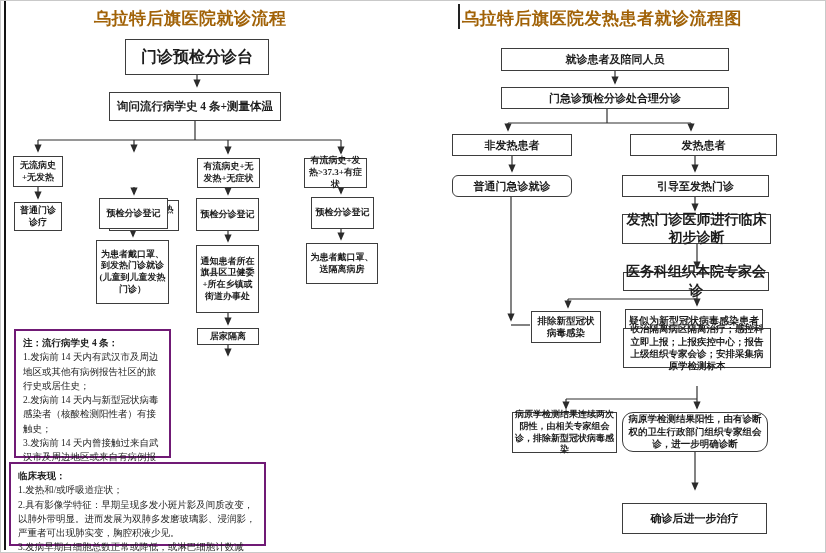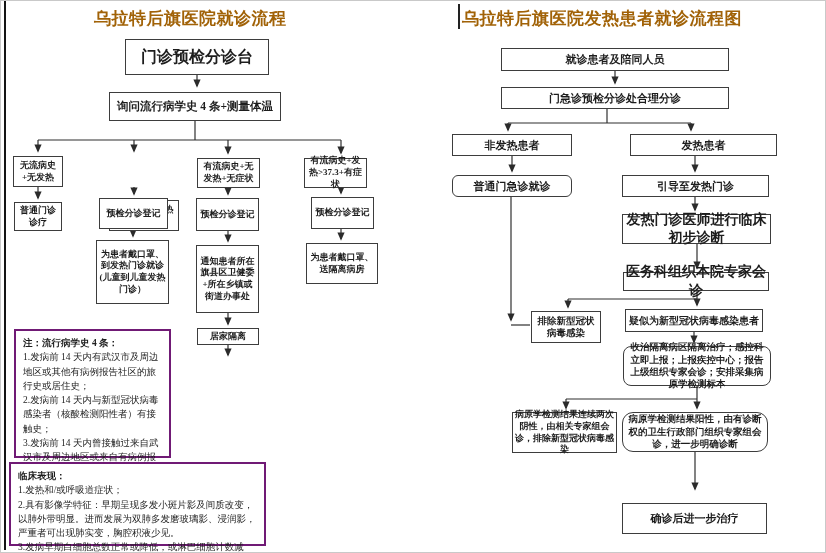--- a/index.html
+++ b/index.html
@@ -147,21 +147,21 @@
   <div class="node fs11" style="left:621px;top:174px;width:147px;height:22px;">引导至发热门诊</div>
 
   <div class="node fs105" style="left:621px;top:213px;width:149px;height:30px;">发热门诊医师进行临床初步诊断</div>
 
   <div class="node fs105" style="left:622px;top:271px;width:146px;height:19px;">医务科组织本院专家会诊</div>
 
   <div class="node fs95" style="left:530px;top:310px;width:70px;height:32px;">排除新型冠状病毒感染</div>
 
   <div class="node fs10" style="left:624px;top:308px;width:138px;height:23px;">疑似为新型冠状病毒感染患者</div>
 
-  <div class="node fs95" style="left:622px;top:345px;width:148px;height:40px;border-radius:8px;">收治隔离病区隔离治疗；感控科立即上报；上报疾控中心；报告上级组织专家会诊；安排采集病原学检测标本</div>
+  <div class="node fs95" style="left:622px;top:327px;width:148px;height:40px;">收治隔离病区隔离治疗；感控科立即上报；上报疾控中心；报告上级组织专家会诊；安排采集病原学检测标本</div>
 
   <div class="node fs9" style="left:511px;top:411px;width:105px;height:41px;">病原学检测结果连续两次阴性，由相关专家组会诊，排除新型冠状病毒感染</div>
 
   <div class="node fs95" style="left:621px;top:411px;width:146px;height:40px;border-radius:11px;">病原学检测结果阳性，由有诊断权的卫生行政部门组织专家组会诊，进一步明确诊断</div>
 
   <div class="node fs11" style="left:621px;top:502px;width:145px;height:31px;">确诊后进一步治疗</div>
 
 </div>
 
 </body></html>

